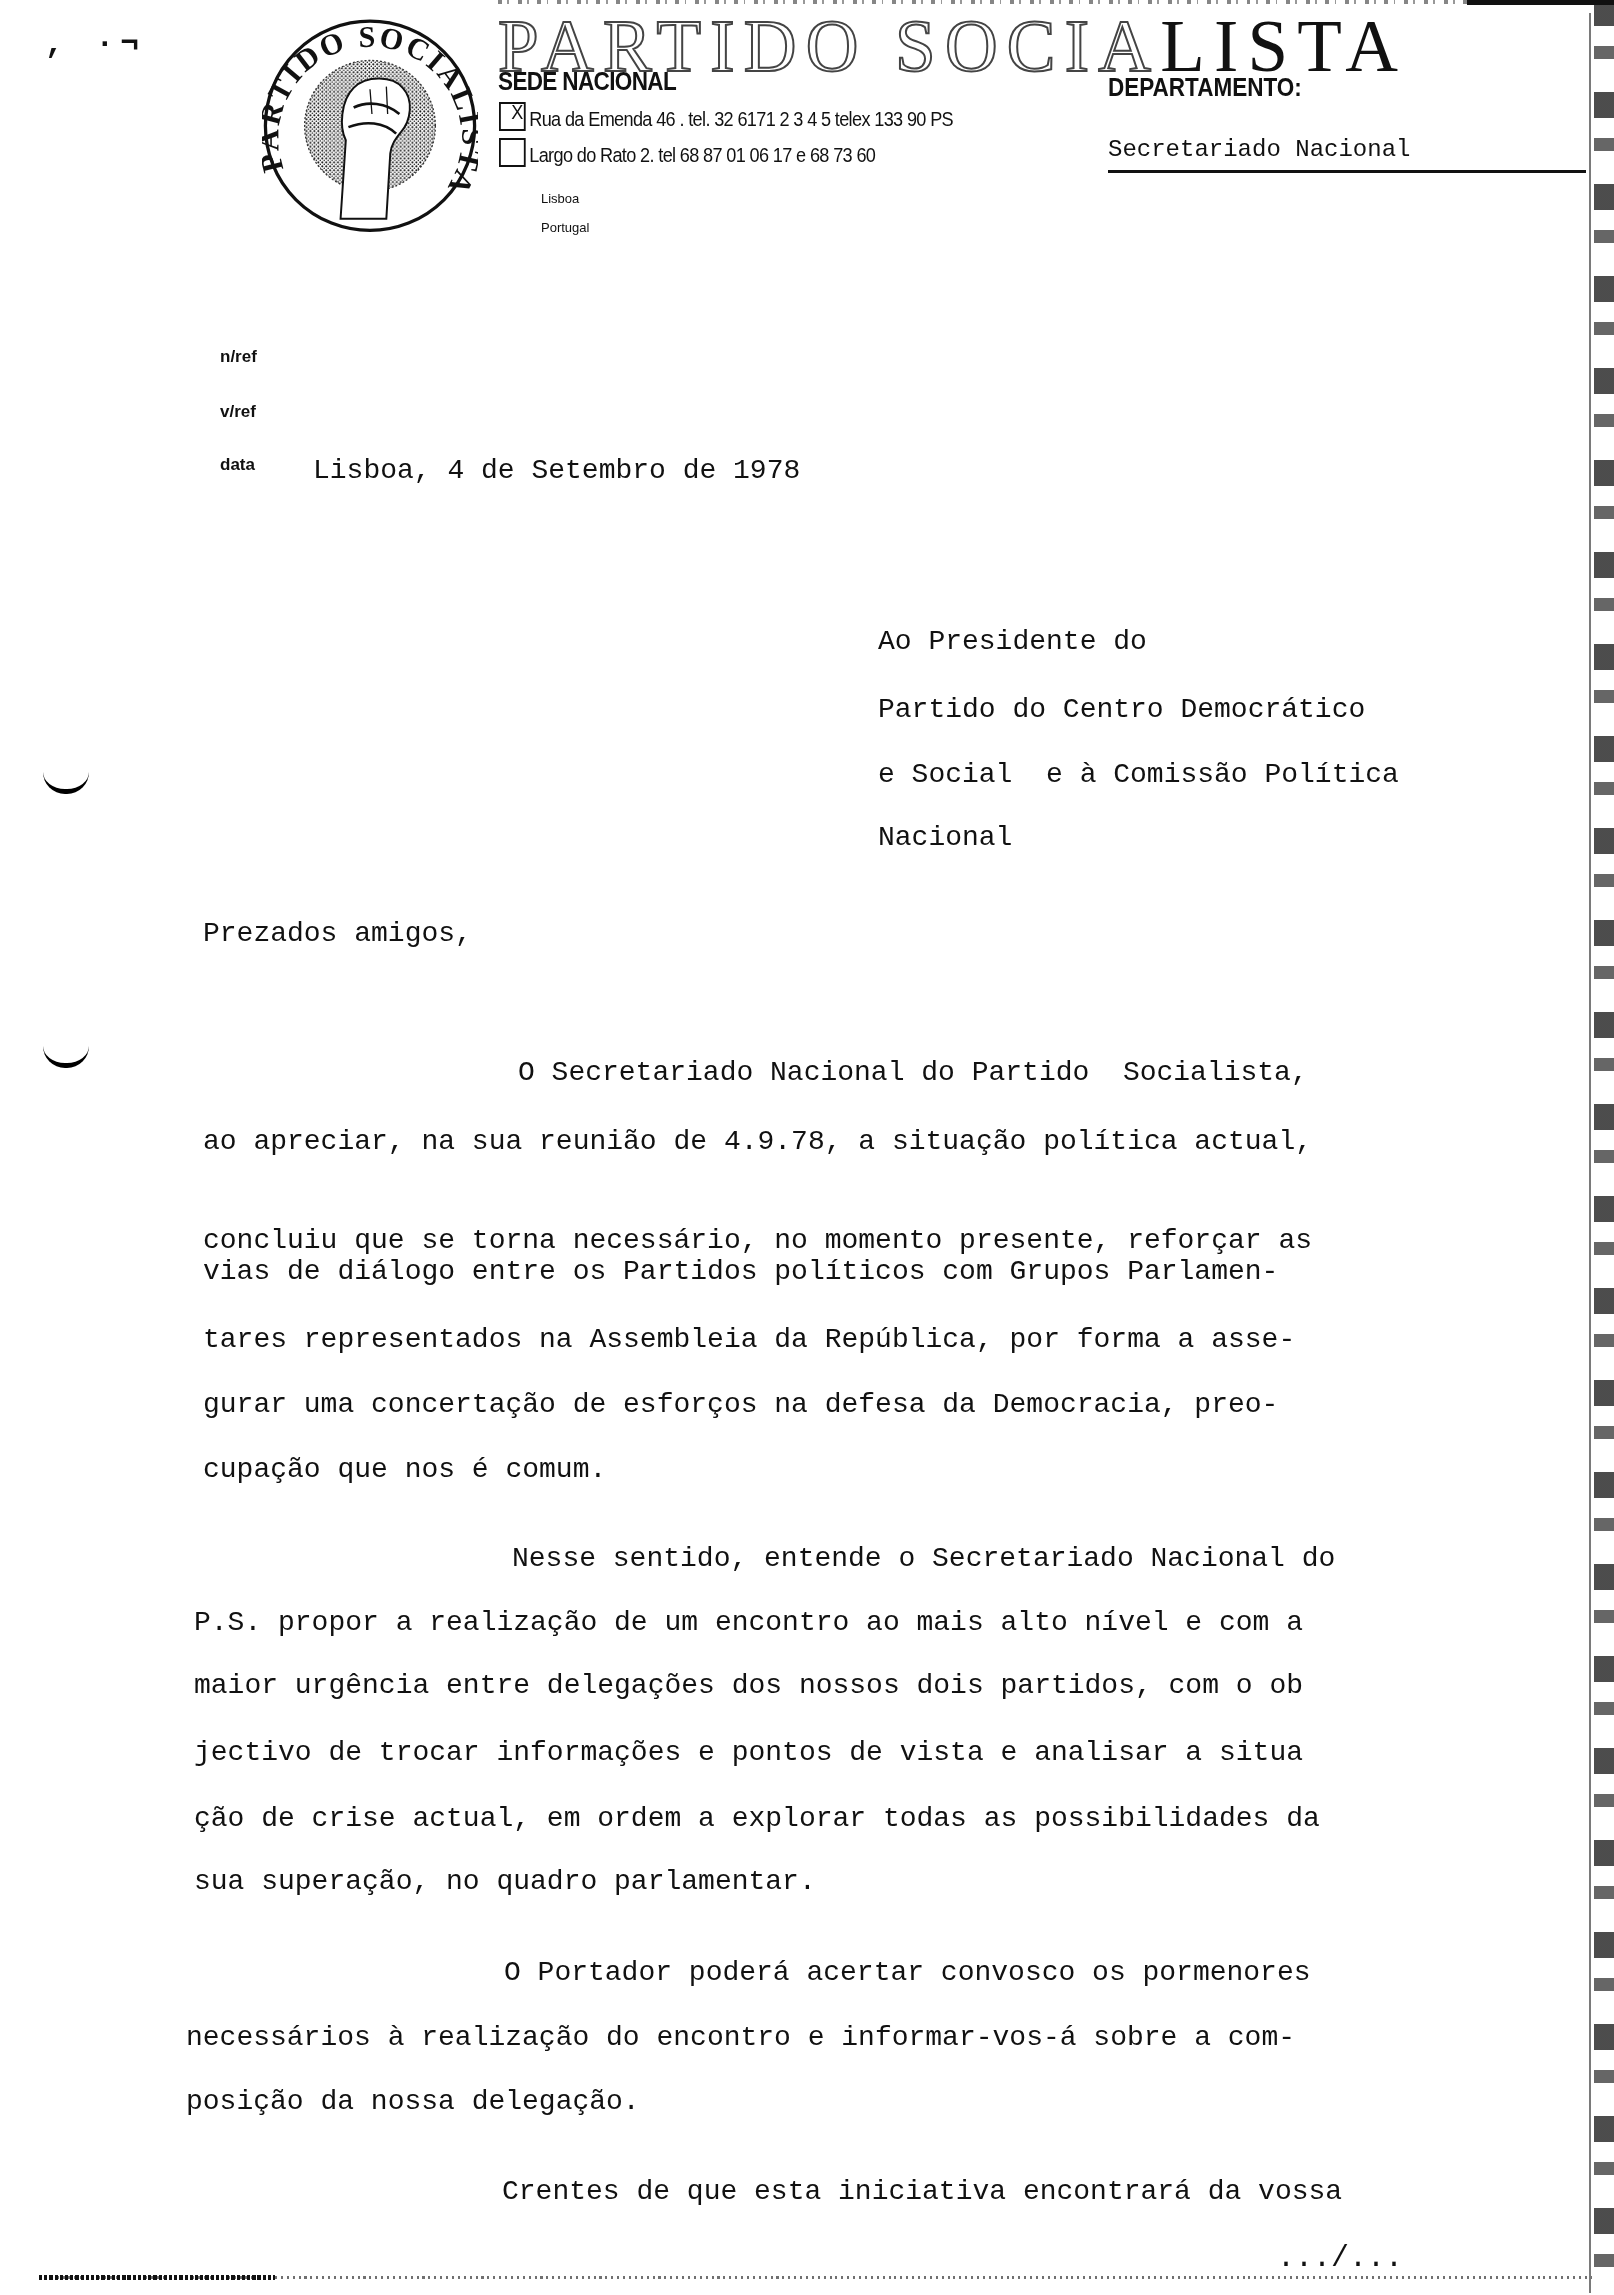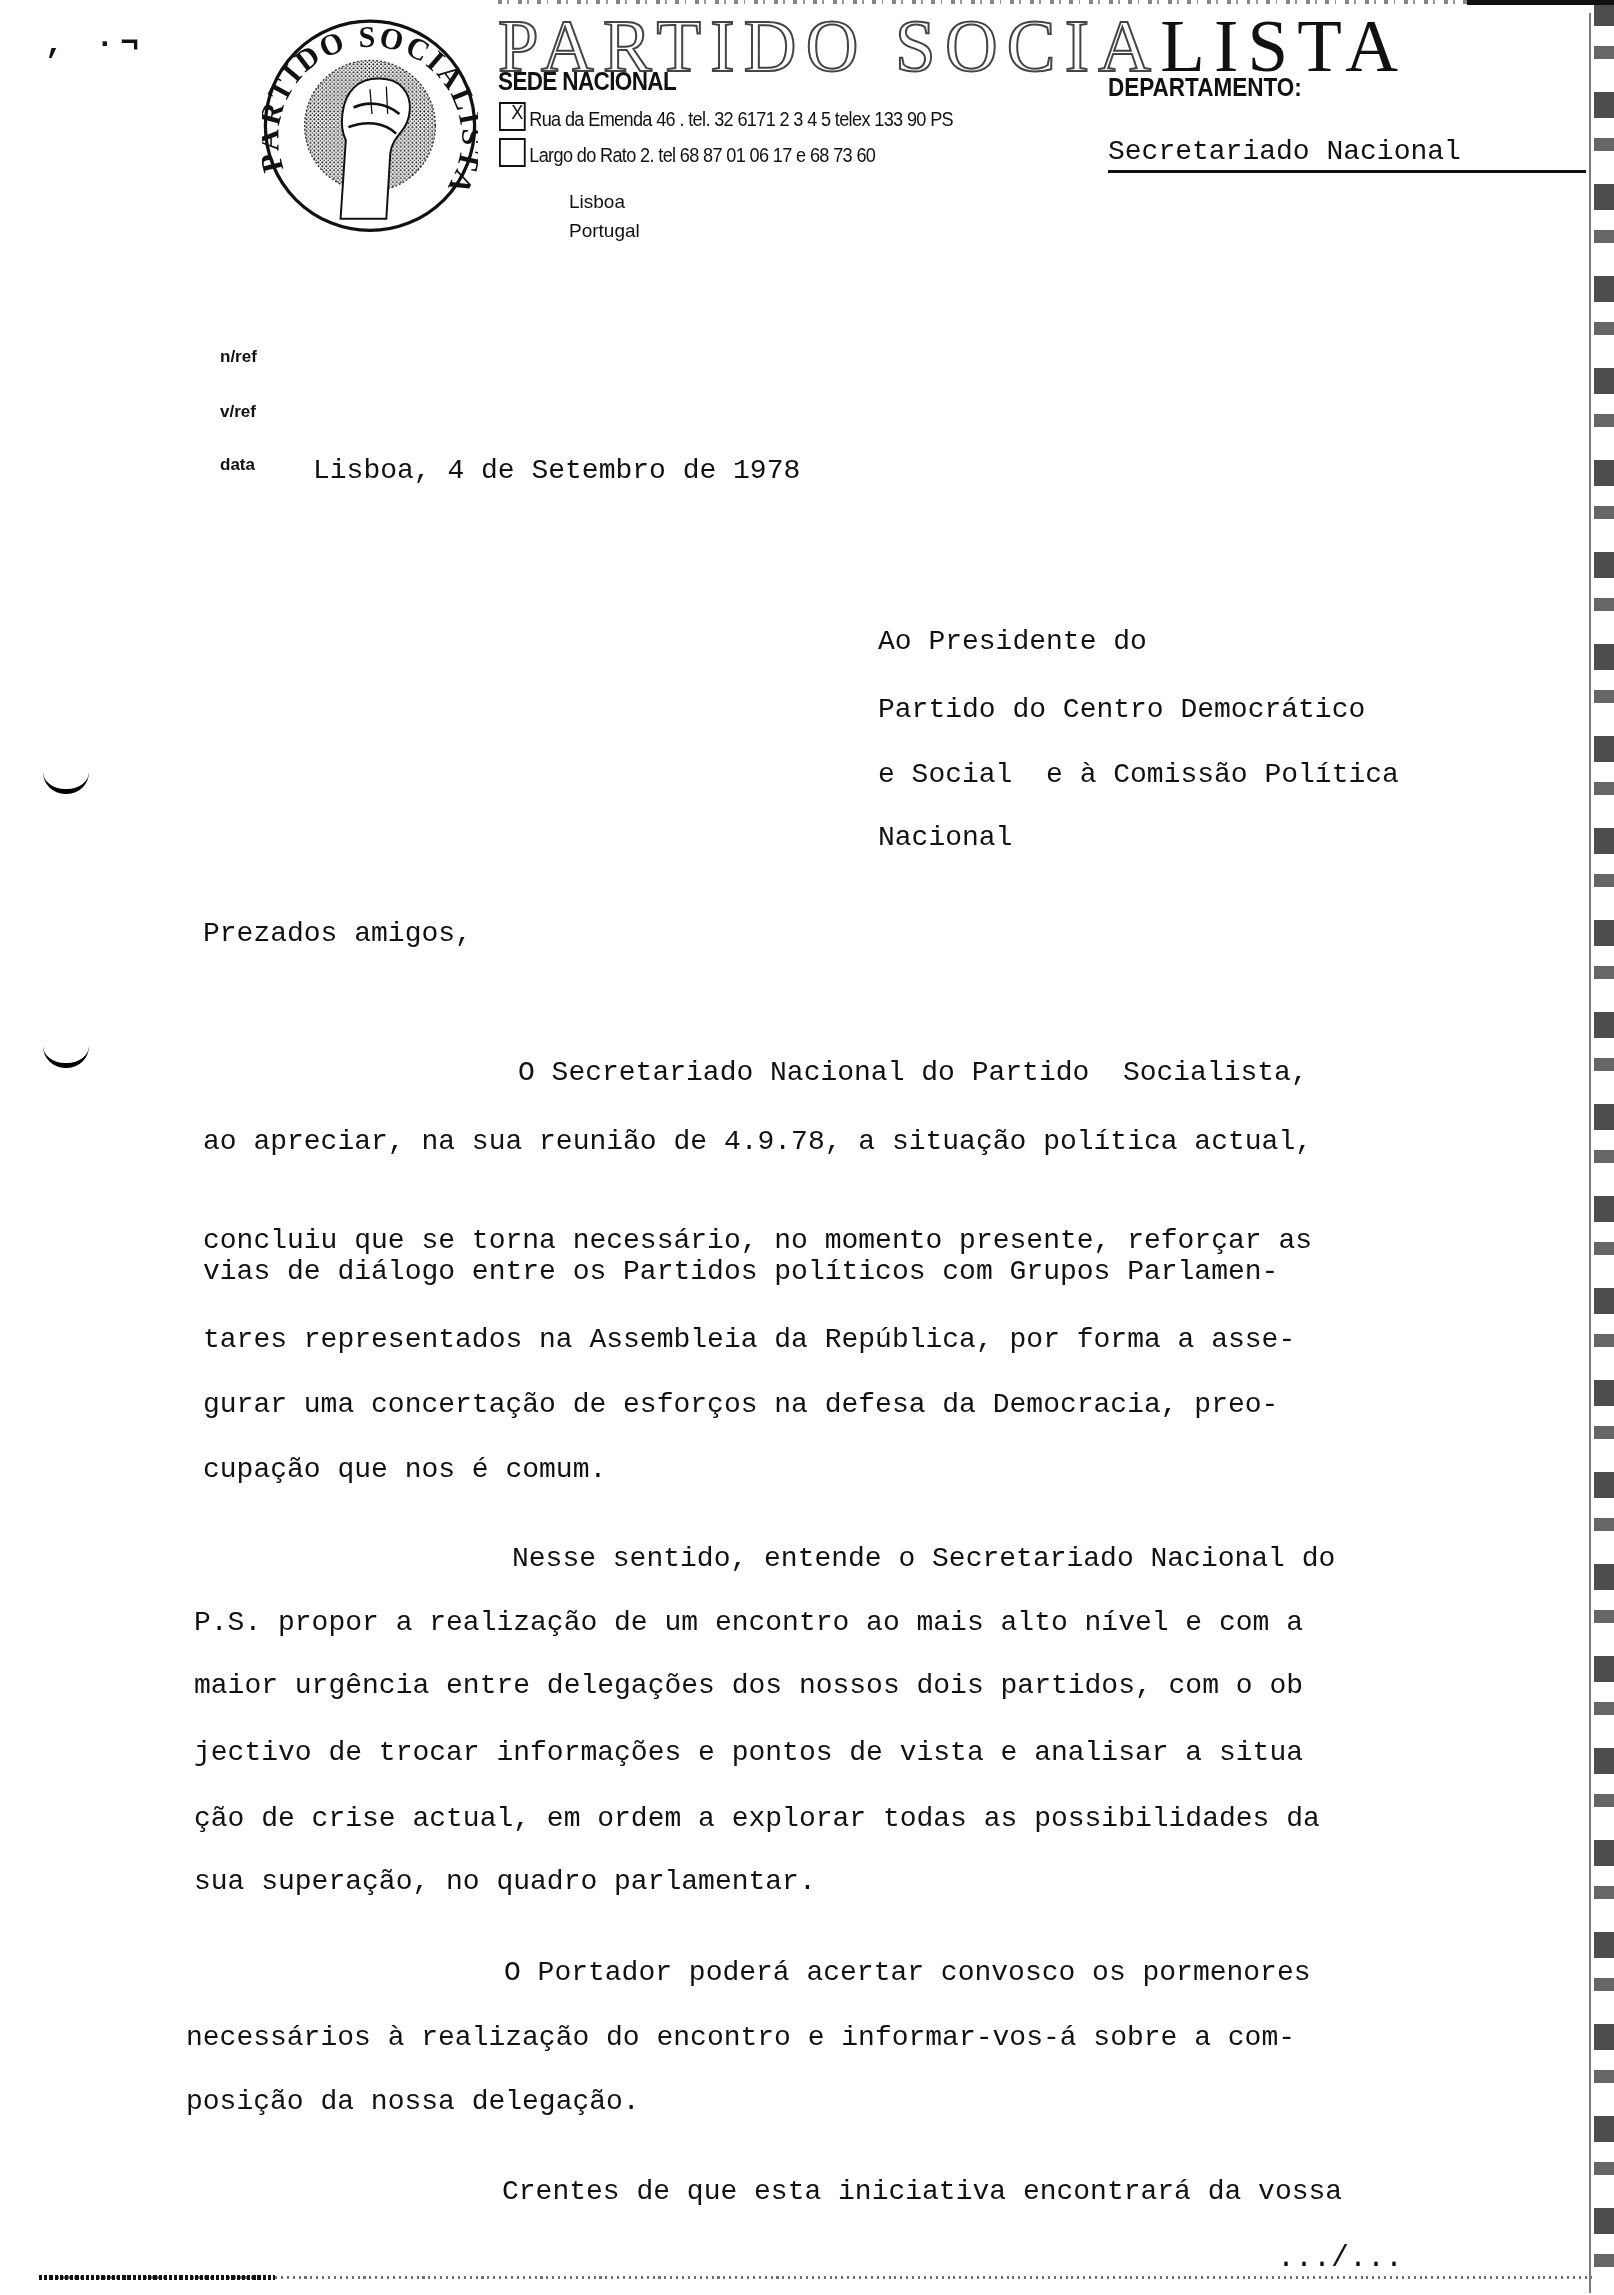--- a/index.html
+++ b/index.html
@@ -39,23 +39,23 @@
     .brand .faded { color: transparent; -webkit-text-stroke: 2px #444; }
     .brand .solid { color: #111; }
 
     .sede { left: 498px; top: 67px; font-size: 25px; font-weight: bold; letter-spacing: -0.7px; transform: scaleX(.9); transform-origin: left; }
     .depto { left: 1108px; top: 73px; font-size: 25px; font-weight: bold; transform: scaleX(.9); transform-origin: left; }
 
     .addr-row { left: 499px; font-size: 19.7px; display: flex; align-items: flex-end; gap: 3.9px; transform: scaleX(.92); transform-origin: left; letter-spacing: -0.7px; }
     .checkbox { width: 29px; height: 29px; border: 2.6px solid #111; box-sizing: border-box; position: relative; }
     .checkbox .x { position: absolute; right: 1.3px; top: -1.3px; font-size: 19.7px; line-height: 19.7px; }
 
-    .city { left: 569px; font-size: 19px; }
+    .city { left: 541px; font-size: 13px; }
 
-    .dept-value { left: 1108px; top: 136px; font-size: 28px; }
+    .dept-value { left: 1108px; top: 136px; font-size: 24px; }
     .dept-underline { left: 1108px; top: 170px; width: 478px; height: 2.6px; background: #111; }
 
     
     .ref-label { left: 220px; font-size: 17px; font-weight: bold; font-family: "Liberation Sans", "DejaVu Sans", sans-serif; }
 
     
     .txt { font-size: 28px; white-space: pre; line-height: 1; }
   </style>
 </head>
 <body>

